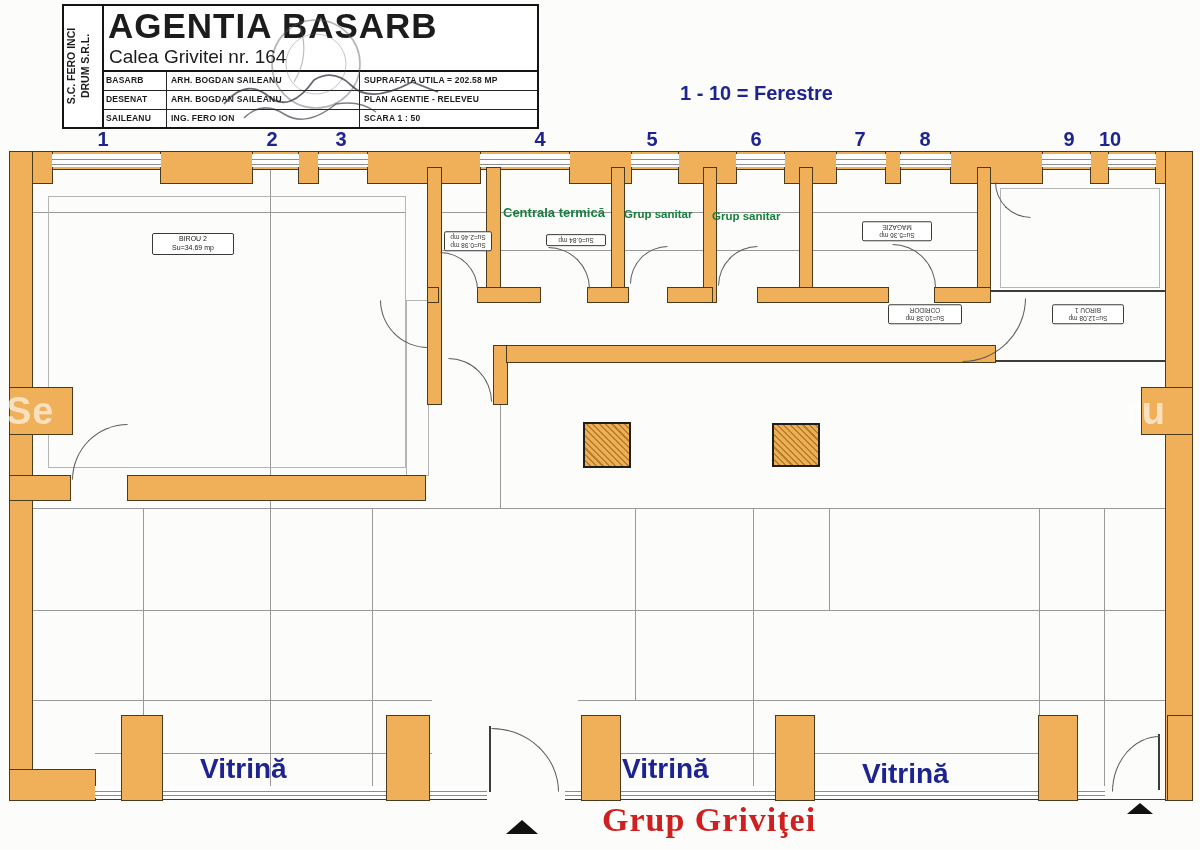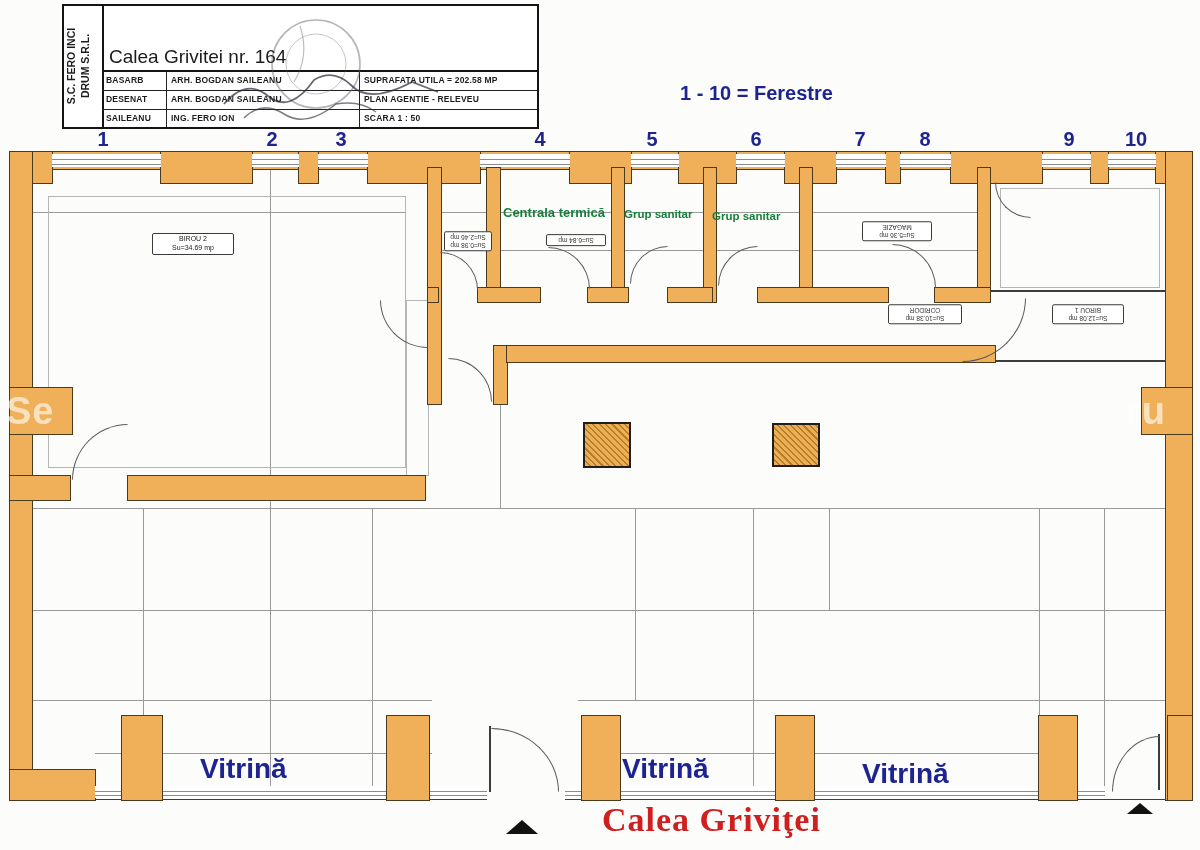--- a/index.html
+++ b/index.html
@@ -200,40 +200,41 @@
   <div>
     <span class="navy" style="left:88px;top:128px;width:30px;font-size:20px;text-align:center">1</span>
     <span class="navy" style="left:257px;top:128px;width:30px;font-size:20px;text-align:center">2</span>
     <span class="navy" style="left:326px;top:128px;width:30px;font-size:20px;text-align:center">3</span>
     <span class="navy" style="left:525px;top:128px;width:30px;font-size:20px;text-align:center">4</span>
     <span class="navy" style="left:637px;top:128px;width:30px;font-size:20px;text-align:center">5</span>
     <span class="navy" style="left:741px;top:128px;width:30px;font-size:20px;text-align:center">6</span>
     <span class="navy" style="left:845px;top:128px;width:30px;font-size:20px;text-align:center">7</span>
     <span class="navy" style="left:910px;top:128px;width:30px;font-size:20px;text-align:center">8</span>
     <span class="navy" style="left:1054px;top:128px;width:30px;font-size:20px;text-align:center">9</span>
-    <span class="navy" style="left:1118px;top:128px;width:36px;font-size:20px;text-align:center">10</span>
+    <span class="navy" style="left:1092px;top:128px;width:36px;font-size:20px;text-align:center">10</span>
   </div>
 
   <div class="navy" style="left:200px;top:753px;font-size:28px">Vitrină</div>
   <div class="navy" style="left:622px;top:753px;font-size:28px">Vitrină</div>
   <div class="navy" style="left:862px;top:758px;font-size:28px">Vitrină</div>
-  <div class="street" style="left:602px;top:801px;font-size:34px">Calea Griviţei</div>
+  <div class="street" style="left:602px;top:801px;font-size:34px">Grup Griviţei</div>
   <i class="tri" style="left:506px;top:820px;border-left:16px solid transparent;border-right:16px solid transparent;border-bottom:14px solid #111"></i>
   <i class="tri" style="left:1127px;top:803px;border-left:13px solid transparent;border-right:13px solid transparent;border-bottom:11px solid #111"></i>
 
   <div class="wm" style="left:6px;top:390px">Se</div>
   <div class="wm" style="left:1126px;top:390px">ru</div>
 
   <div class="tb">
     <div class="tb-company">
       <div class="tb-company-in">
         <div>S.C. FERO INCI</div>
         <div>DRUM S.R.L.</div>
       </div>
     </div>
+    <div class="tb-title">AGENTIA BASARB</div>
     <div class="tb-addr">Calea Grivitei nr. 164</div>
     <div class="tb-table">
       <div class="tb-cell c0 r0">BASARB</div>
       <div class="tb-cell r0">ARH. BOGDAN SAILEANU</div>
       <div class="tb-cell r0">SUPRAFATA UTILA = 202.58 MP</div>
       <div class="tb-cell c0">DESENAT</div>
       <div class="tb-cell">ARH. BOGDAN SAILEANU</div>
       <div class="tb-cell">PLAN AGENTIE - RELEVEU</div>
       <div class="tb-cell c0">SAILEANU</div>
       <div class="tb-cell">ING. FERO ION</div>

